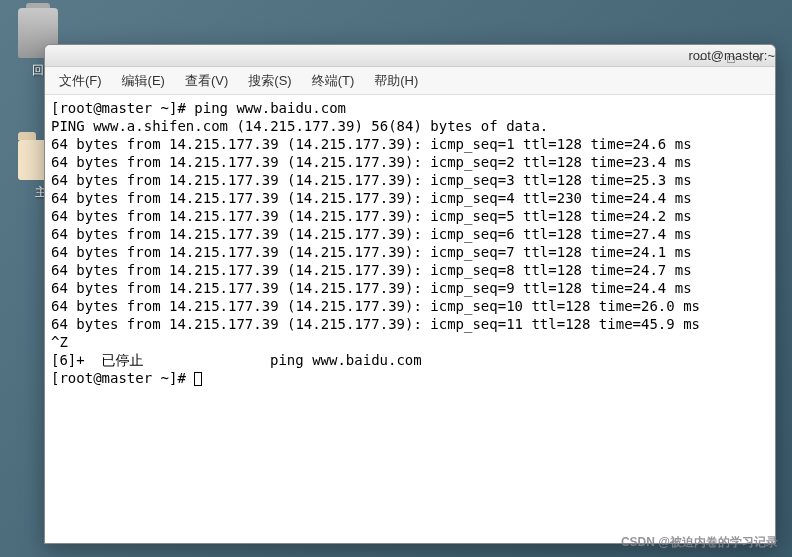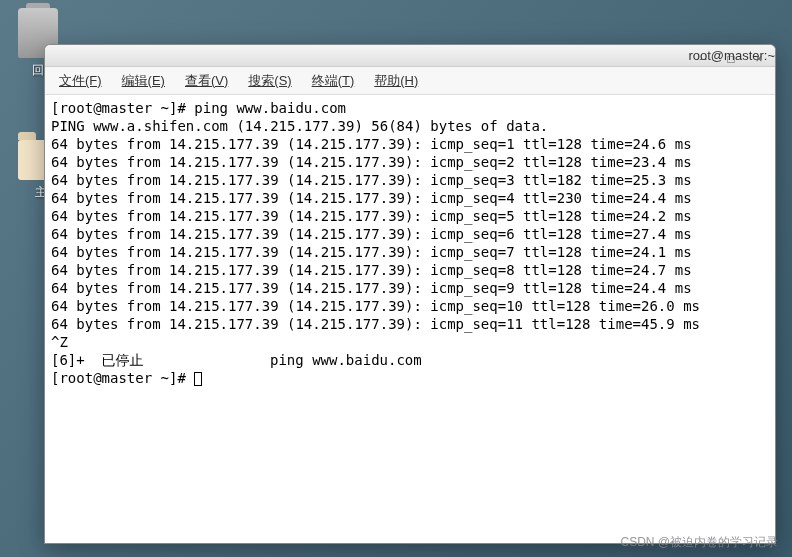--- a/index.html
+++ b/index.html
@@ -100,21 +100,20 @@
       display: flex;
       align-items: center;
       padding: 0 6px;
       gap: 4px;
       font-size: 13px;
       color: #333;
     }
     .menu-item {
       padding: 3px 8px;
       cursor: pointer;
-      text-decoration: underline;
     }
     .terminal {
       flex: 1;
       background: #fff;
       padding: 4px 6px;
       font-family: "DejaVu Sans Mono", "Courier New", monospace;
       font-size: 14px;
       line-height: 18px;
       color: #000;
       white-space: pre;
@@ -125,20 +124,21 @@
       width: 8px; height: 14px;
       border: 1px solid #000;
       vertical-align: text-bottom;
     }
     .watermark {
       position: absolute;
       bottom: 6px;
       right: 14px;
       font-size: 12px;
       color: rgba(130,130,140,0.85);
+      font-weight: bold;
     }
   </style>
 </head>
 <body>
 
 <div class="desktop-icon trash-icon">
   <div class="trash-glyph"></div>
   <span>回</span>
 </div>
 
@@ -161,21 +161,21 @@
     <div class="menu-item">编辑(E)</div>
     <div class="menu-item">查看(V)</div>
     <div class="menu-item">搜索(S)</div>
     <div class="menu-item">终端(T)</div>
     <div class="menu-item">帮助(H)</div>
   </div>
   <div class="terminal"><span>[root@master ~]# </span><span>ping www.baidu.com</span>
 <span>PING www.a.shifen.com (14.215.177.39) 56(84) bytes of data.</span>
 <span>64 bytes from 14.215.177.39 (14.215.177.39): icmp_seq=1 ttl=128 time=24.6 ms</span>
 <span>64 bytes from 14.215.177.39 (14.215.177.39): icmp_seq=2 ttl=128 time=23.4 ms</span>
-<span>64 bytes from 14.215.177.39 (14.215.177.39): icmp_seq=3 ttl=182 time=25.3 ms</span>
+<span>64 bytes from 14.215.177.39 (14.215.177.39): icmp_seq=3 ttl=128 time=25.3 ms</span>
 <span>64 bytes from 14.215.177.39 (14.215.177.39): icmp_seq=4 ttl=230 time=24.4 ms</span>
 <span>64 bytes from 14.215.177.39 (14.215.177.39): icmp_seq=5 ttl=128 time=24.2 ms</span>
 <span>64 bytes from 14.215.177.39 (14.215.177.39): icmp_seq=6 ttl=128 time=27.4 ms</span>
 <span>64 bytes from 14.215.177.39 (14.215.177.39): icmp_seq=7 ttl=128 time=24.1 ms</span>
 <span>64 bytes from 14.215.177.39 (14.215.177.39): icmp_seq=8 ttl=128 time=24.7 ms</span>
 <span>64 bytes from 14.215.177.39 (14.215.177.39): icmp_seq=9 ttl=128 time=24.4 ms</span>
 <span>64 bytes from 14.215.177.39 (14.215.177.39): icmp_seq=10 ttl=128 time=26.0 ms</span>
 <span>64 bytes from 14.215.177.39 (14.215.177.39): icmp_seq=11 ttl=128 time=45.9 ms</span>
 <span>^Z</span>
 <span>[6]+  已停止               ping www.baidu.com</span>

